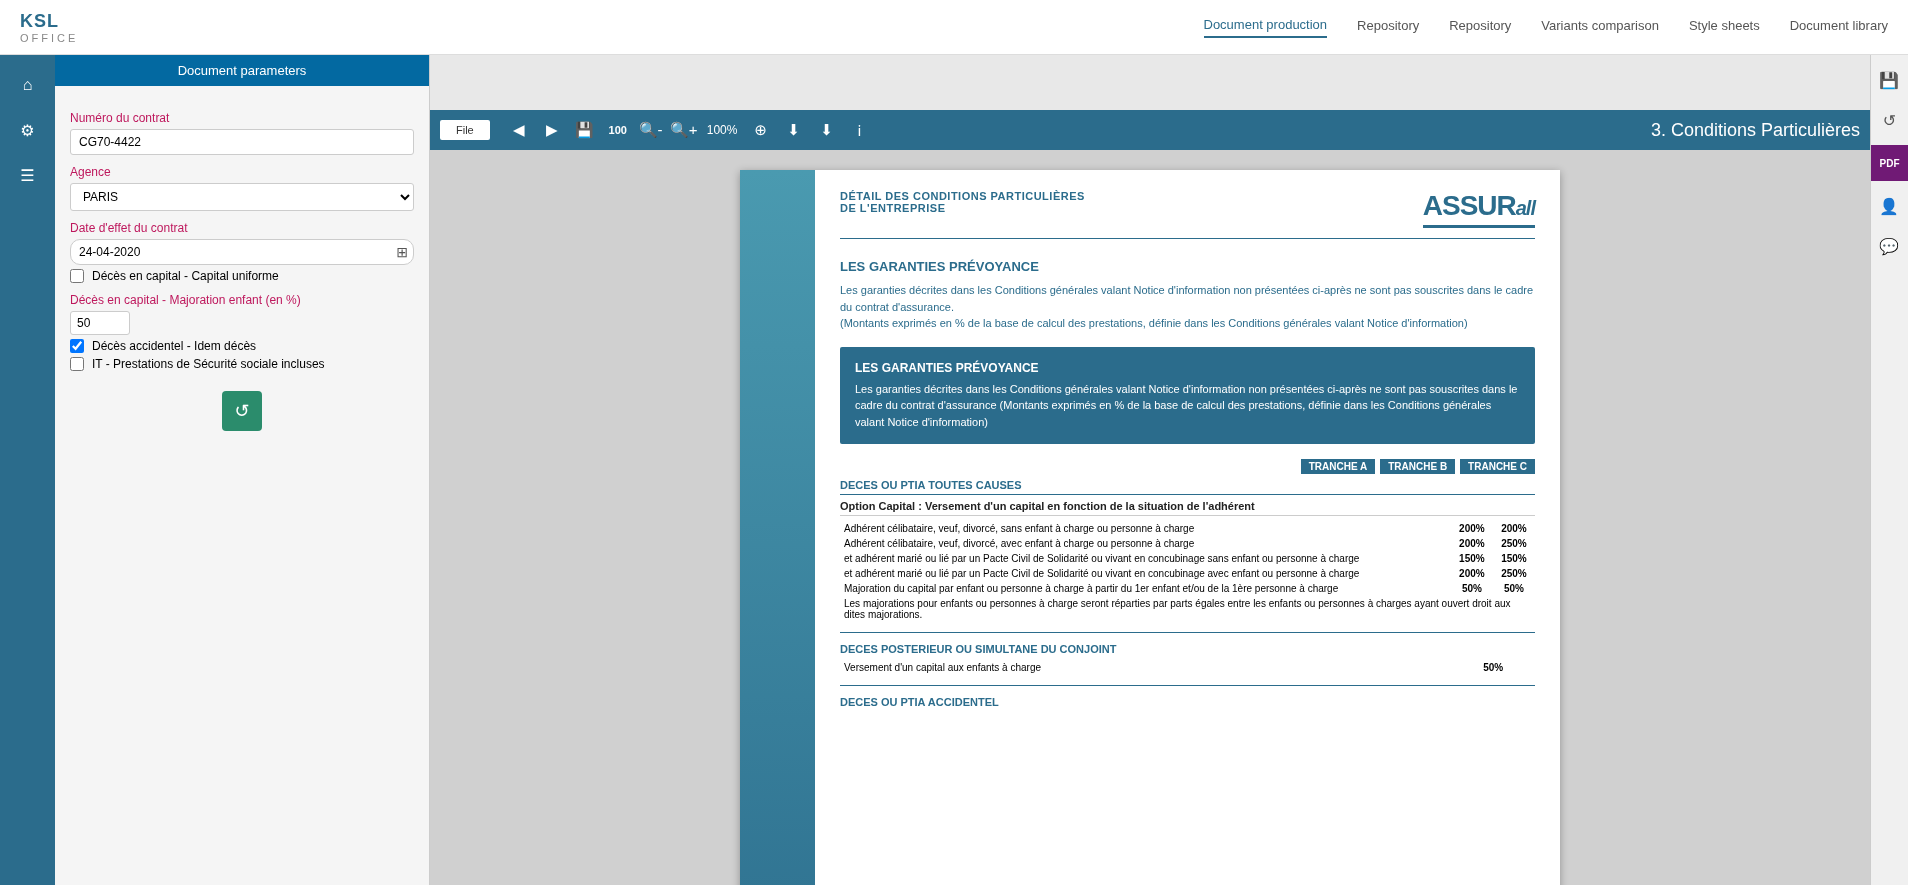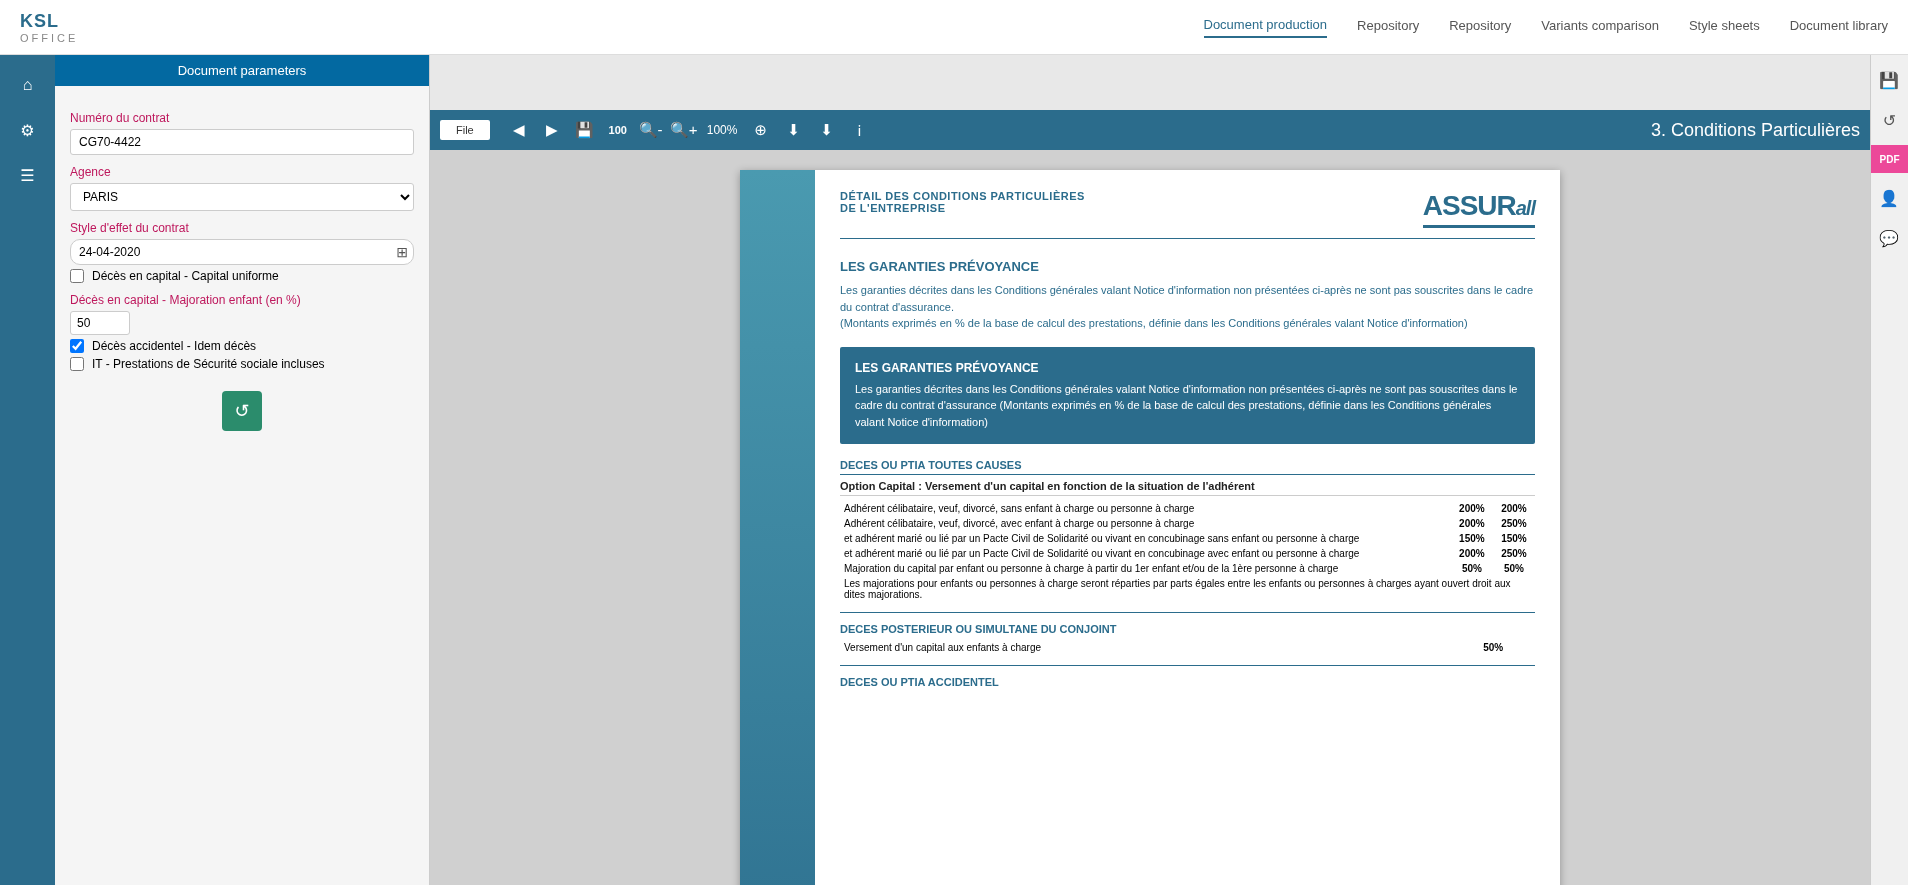--- a/index.html
+++ b/index.html
@@ -98,21 +98,21 @@
     .right-icon {
       width: 30px;
       height: 30px;
       display: flex;
       align-items: center;
       justify-content: center;
       cursor: pointer;
       color: #555;
       font-size: 16px;
     }
-    .right-icon.red { color: #c0392b; background: #ec4899; width: 38px; height: 28px; margin: 0 -4px; color: white; }
+    .right-icon.red { color: #c0392b; background: #701a75; width: 38px; height: 36px; margin: 0 -4px; color: white; }
 
     
     #doc-params {
       position: fixed;
       left: 55px;
       top: 55px;
       width: 375px;
       background: #f5f5f5;
       height: calc(100vh - 55px);
       border-right: 1px solid #ccc;
@@ -439,21 +439,21 @@
     <div class="param-label">Numéro du contrat</div>
     <input class="param-input" type="text" value="CG70-4422" style="">
 
     <div class="param-label">Agence</div>
     <select class="param-select">
       <option>PARIS</option>
       <option>LYON</option>
       <option>MARSEILLE</option>
     </select>
 
-    <div class="param-label">Style d'effet du contrat</div>
+    <div class="param-label">Date d'effet du contrat</div>
     <div class="param-input-with-icon">
       <input type="text" style="width: 100%; padding: 5px 30px 5px 8px; border: 1px solid rgb(204, 204, 204); border-radius: 10px; font-size: 12px;" value="24-04-2020">
       <span class="cal-icon">⊞</span>
     </div>
 
     <div class="checkbox-row">
       <input type="checkbox" style="">
       <label>Décès en capital - Capital uniforme</label>
     </div>
 
@@ -514,20 +514,25 @@
         </div>
 
         <div class="section-title">LES GARANTIES PRÉVOYANCE</div>
         <div class="section-text">Les garanties décrites dans les Conditions générales valant Notice d'information non présentées ci-après ne sont pas souscrites dans le cadre du contrat d'assurance.<br>(Montants exprimés en % de la base de calcul des prestations, définie dans les Conditions générales valant Notice d'information)</div>
 
         <div class="blue-box">
           <div class="blue-box-title">LES GARANTIES PRÉVOYANCE</div>
           <div class="blue-box-text">Les garanties décrites dans les Conditions générales valant Notice d'information non présentées ci-après ne sont pas souscrites dans le cadre du contrat d'assurance (Montants exprimés en % de la base de calcul des prestations, définie dans les Conditions générales valant Notice d'information)</div>
         </div>
 
+        <div class="tranches-row">
+          <span class="tranche-badge">TRANCHE A</span>
+          <span class="tranche-badge">TRANCHE B</span>
+          <span class="tranche-badge">TRANCHE C</span>
+        </div>
 
         <div class="section-subtitle">DECES OU PTIA TOUTES CAUSES</div>
         <div class="option-title">Option Capital : Versement d'un capital en fonction de la situation de l'adhérent</div>
 
         <table class="data-table">
           <tbody>
               <tr>
             <td>Adhérent célibataire, veuf, divorcé, sans enfant à charge ou personne à charge</td>
             <td class="pct">200%</td>
             <td class="pct">200%</td>

